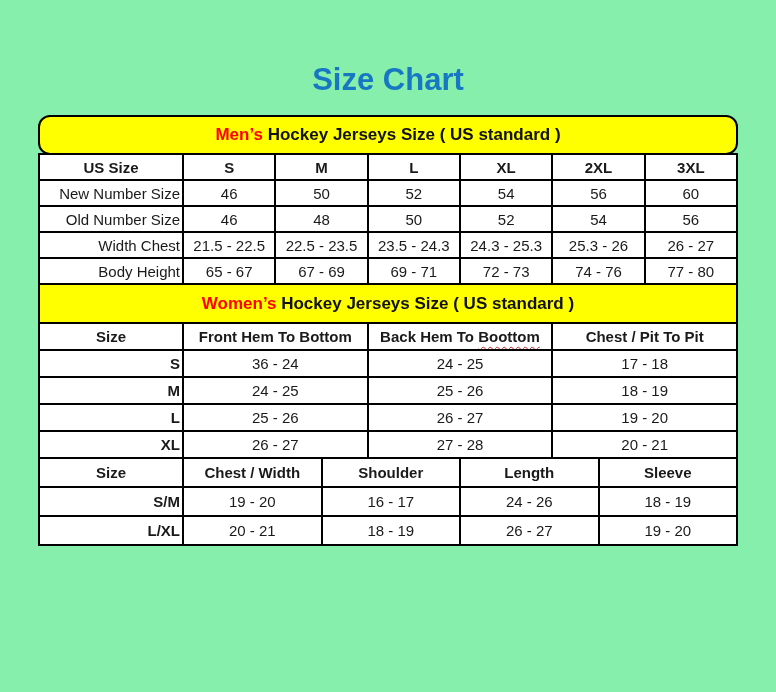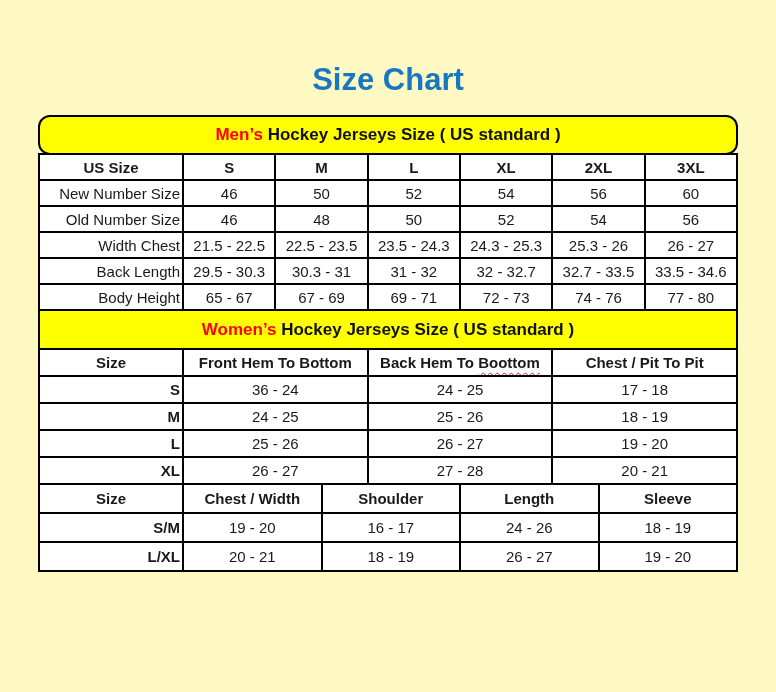--- a/index.html
+++ b/index.html
@@ -5,21 +5,21 @@
   html, body {
     margin: 0;
     padding: 0;
     background: #ffffff;
     font-family: "Liberation Sans", sans-serif;
   }
   .page {
     position: relative;
     width: 776px;
     height: 692px;
-    background: #fef9c3;
+    background: #86efac;
     overflow: hidden;
   }
   .title {
     margin: 0;
     padding-top: 62px;
     padding-bottom: 17px;
     text-align: center;
     font-size: 31px;
     font-weight: bold;
     letter-spacing: 0px;
@@ -125,29 +125,20 @@
           <tr>
             <th>Width Chest</th>
             <td>21.5 - 22.5</td>
             <td>22.5 - 23.5</td>
             <td>23.5 - 24.3</td>
             <td>24.3 - 25.3</td>
             <td>25.3 - 26</td>
             <td>26 - 27</td>
           </tr>
           <tr>
-            <th>Back Length</th>
-            <td>29.5 - 30.3</td>
-            <td>30.3 - 31</td>
-            <td>31 - 32</td>
-            <td>32 - 32.7</td>
-            <td>32.7 - 33.5</td>
-            <td>33.5 - 34.6</td>
-          </tr>
-          <tr>
             <th>Body Height</th>
             <td>65 - 67</td>
             <td>67 - 69</td>
             <td>69 - 71</td>
             <td>72 - 73</td>
             <td>74 - 76</td>
             <td>77 - 80</td>
           </tr>
         </tbody>
       </table>

